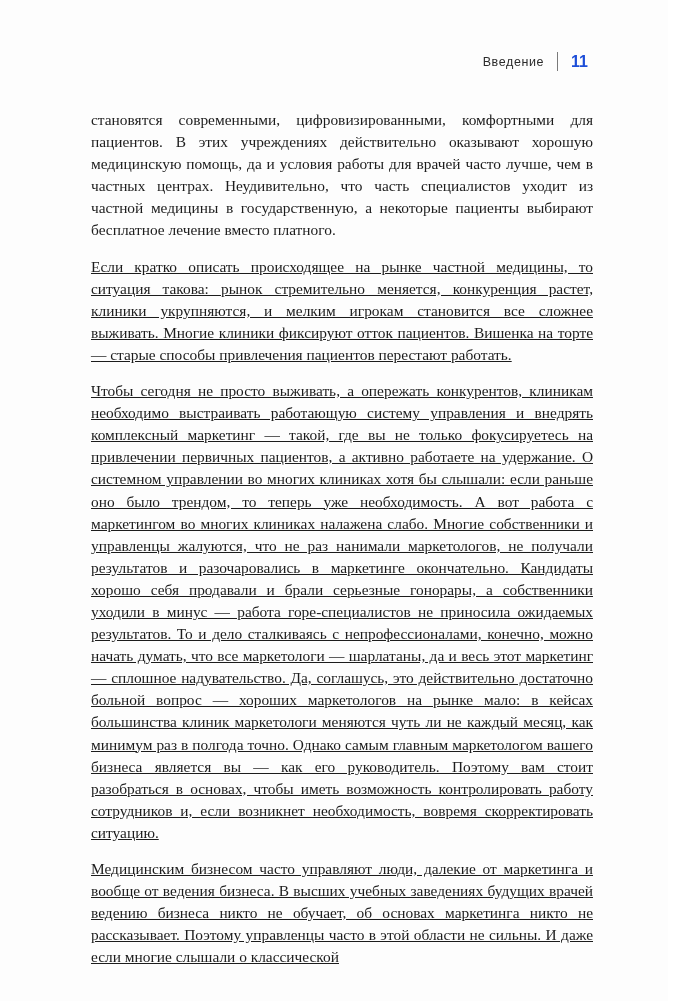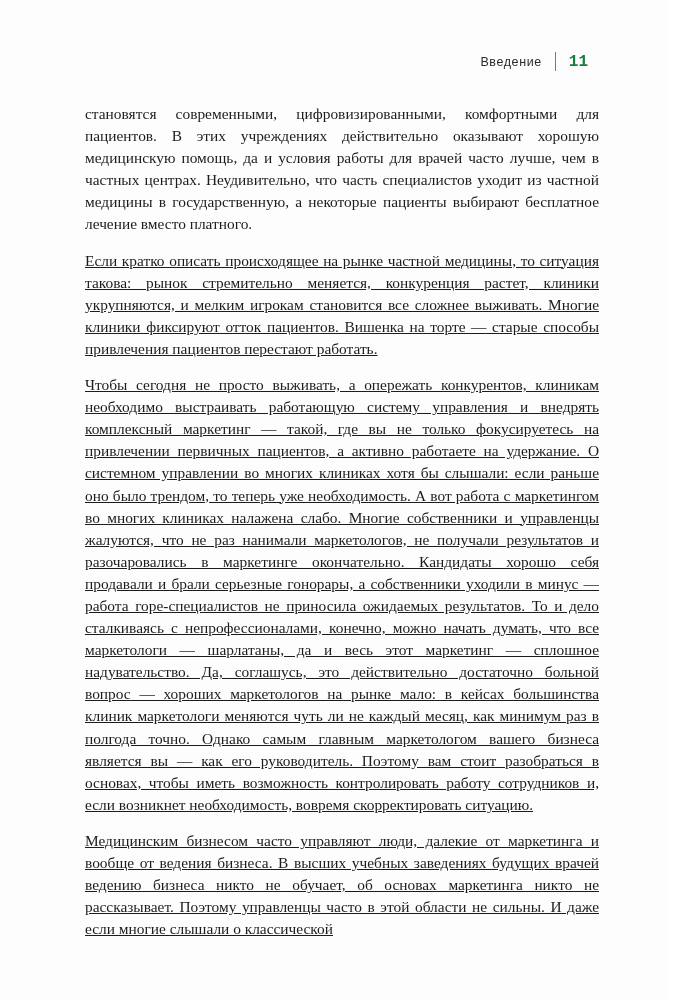--- a/index.html
+++ b/index.html
@@ -38,37 +38,36 @@
   }
   .running-head .rule {
     display: inline-block;
     width: 1px;
     height: 19px;
     background: #7a7a7a;
   }
   .running-head .folio {
     font-size: 16px;
     font-weight: bold;
-    color: #15803d;
-    font-family: Liberation Mono, monospace;
+    color: #1d4ed8;
   }
   .body-text {
     position: absolute;
     top: 100px;
     left: 82px;
     width: 520px;
     font-size: 15.4px;
     line-height: 22.1px;
     text-align: justify;
     text-justify: inter-word;
     hyphens: manual;
     color: #1c1c1c;
   }
   .body-text p {
-    margin: 3px;
+    margin: 9px;
     text-indent: 0;
   }
   .body-text p + p {
     margin-top: 14px;
     text-decoration: underline;
   }
 </style>
 </head>
 <body>
 

